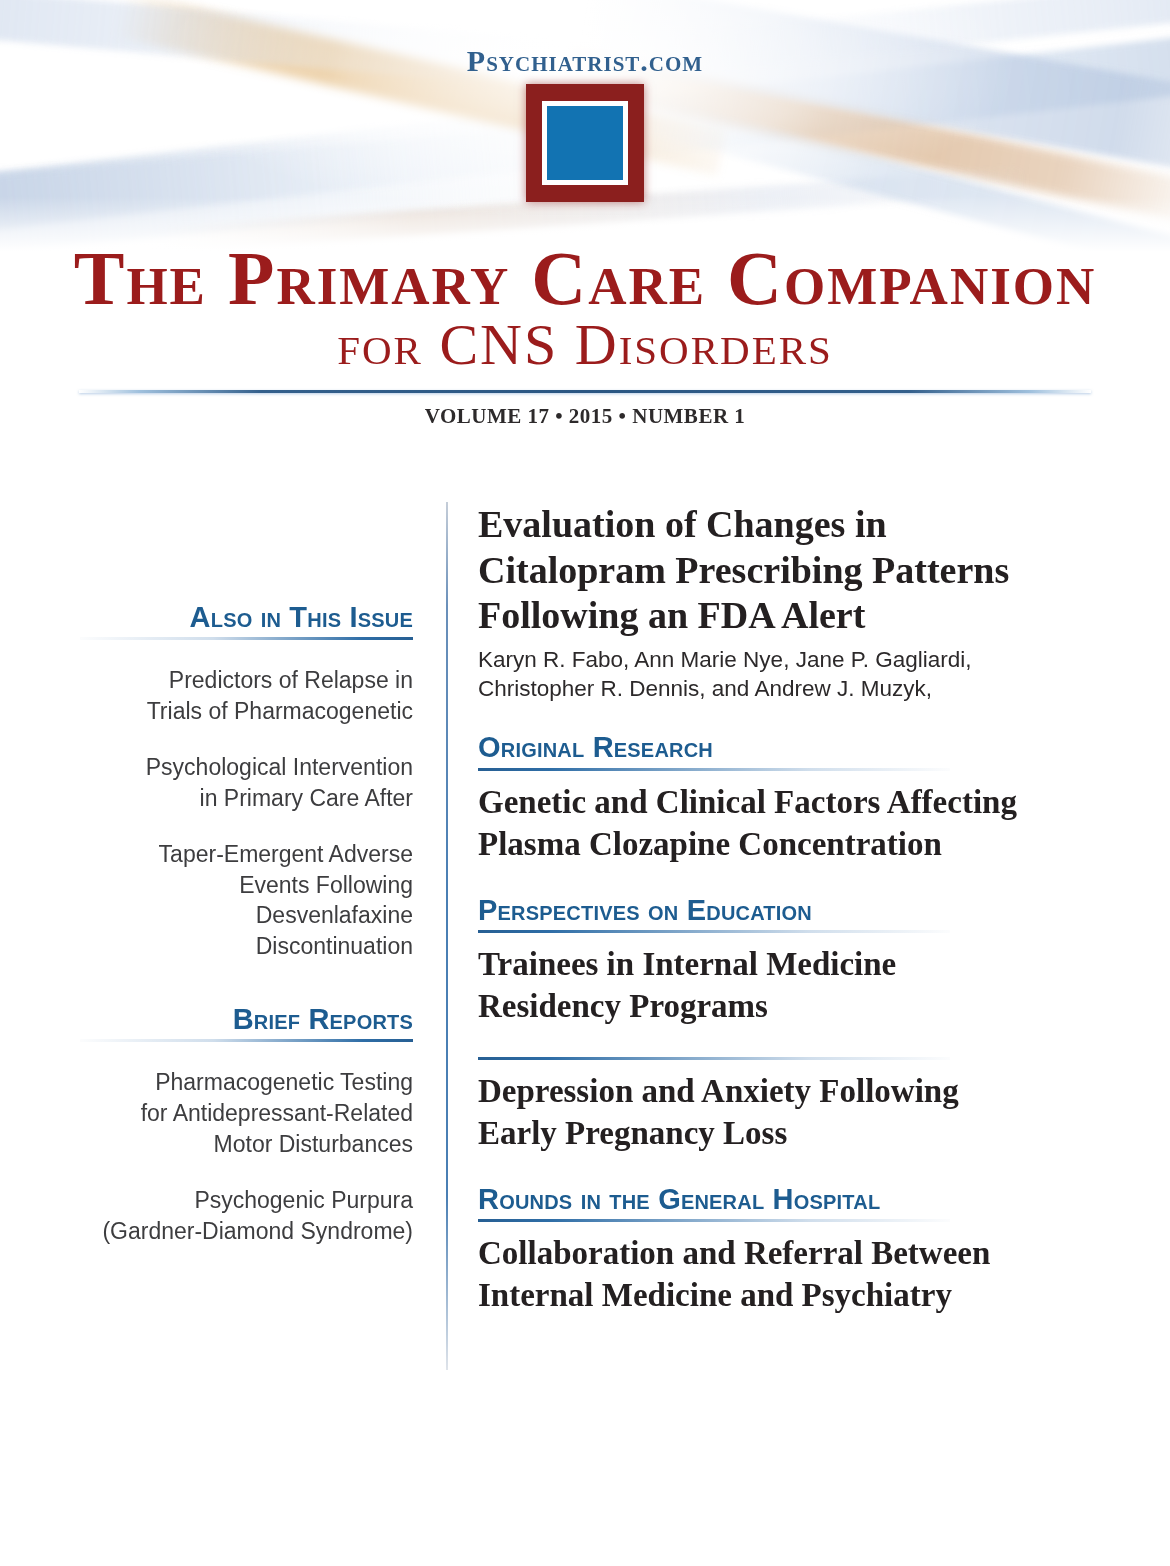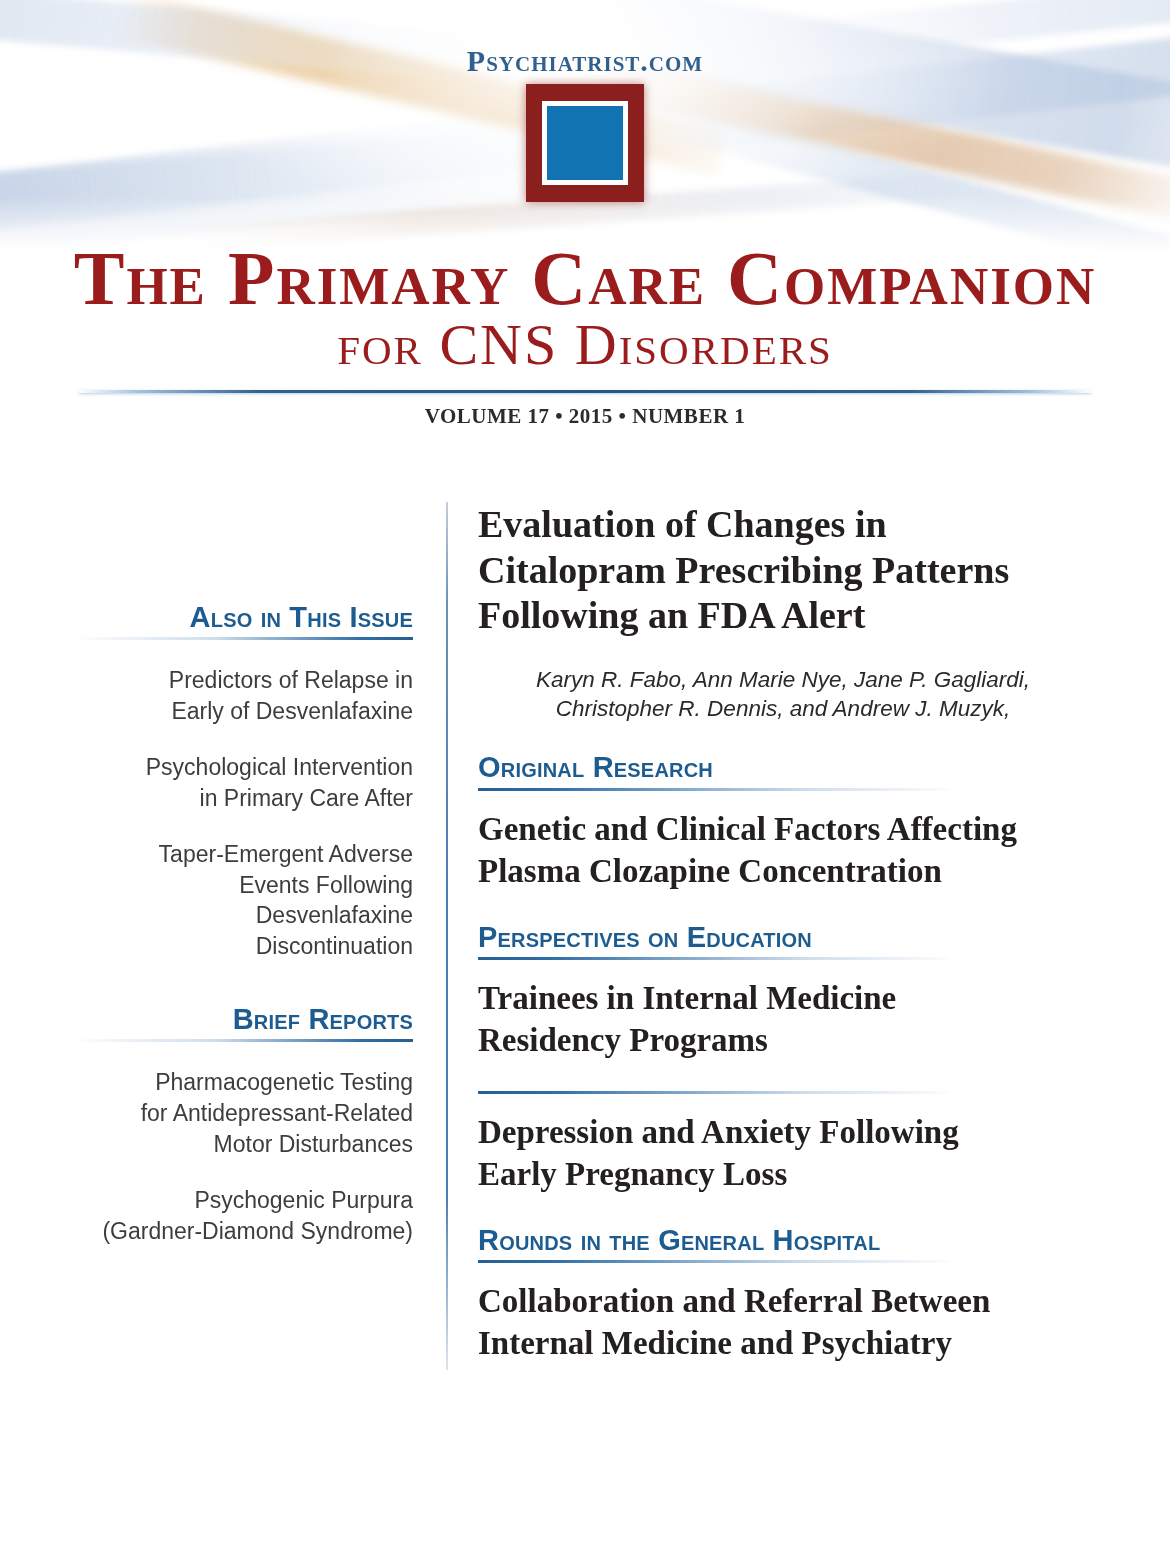--- a/index.html
+++ b/index.html
@@ -64,23 +64,23 @@
   .hrule.fade-right { width:472px; background:linear-gradient(90deg, #275f93, #2e6da6 15%, rgba(120,160,200,.35) 70%, rgba(90,130,175,.02)); }
 
   .sidebar { position:absolute; left:0; top:112px; width:333px; text-align:right; }
   .side-group + .side-group { margin-top:42px; }
   .side-item { margin-top:25px; font-size:23px; line-height:1.34; color:#3d3d3f; }
   .line { white-space:nowrap; }
 
   .main { position:absolute; left:398px; top:12px; width:610px; text-align:left; }
   .feature-title { font-family:"Liberation Serif", serif; font-weight:bold; font-size:38px;
         line-height:1.2; color:#242021; }
-  .authors { margin-top:26px; font-size:22.5px; font-style:italic; line-height:1.3; color:#2c292a;text-align:center; }
+  .authors { margin-top:6px; font-size:22.5px; line-height:1.3; color:#2c292a; }
   .main-sect { margin-top:29px; }
-  .sect-title { margin-top:18px; font-family:"Liberation Serif", serif; font-weight:bold;
+  .sect-title { margin-top:11px; font-family:"Liberation Serif", serif; font-weight:bold;
         font-size:33px; line-height:1.27; color:#242021; }
 </style>
 </head>
 <body>
 
 <div class="page">
 
   <div class="hero">
     <div class="band b1"></div>
     <div class="band b2"></div>
@@ -107,21 +107,21 @@
 
   <div class="content">
     <div class="vrule"></div>
 
     <aside class="sidebar">
       <div class="side-group">
         <div class="sect-head">Also in This Issue</div>
         <div class="hrule fade-left"></div>
         <div class="side-item">
           <div class="line">Predictors of Relapse in</div>
-          <div class="line">Early of Desvenlafaxine</div>
+          <div class="line">Trials of Pharmacogenetic</div>
         </div>
         <div class="side-item">
           <div class="line">Psychological Intervention</div>
           <div class="line">in Primary Care After</div>
         </div>
         <div class="side-item">
           <div class="line">Taper-Emergent Adverse</div>
           <div class="line">Events Following</div>
           <div class="line">Desvenlafaxine</div>
           <div class="line">Discontinuation</div>

